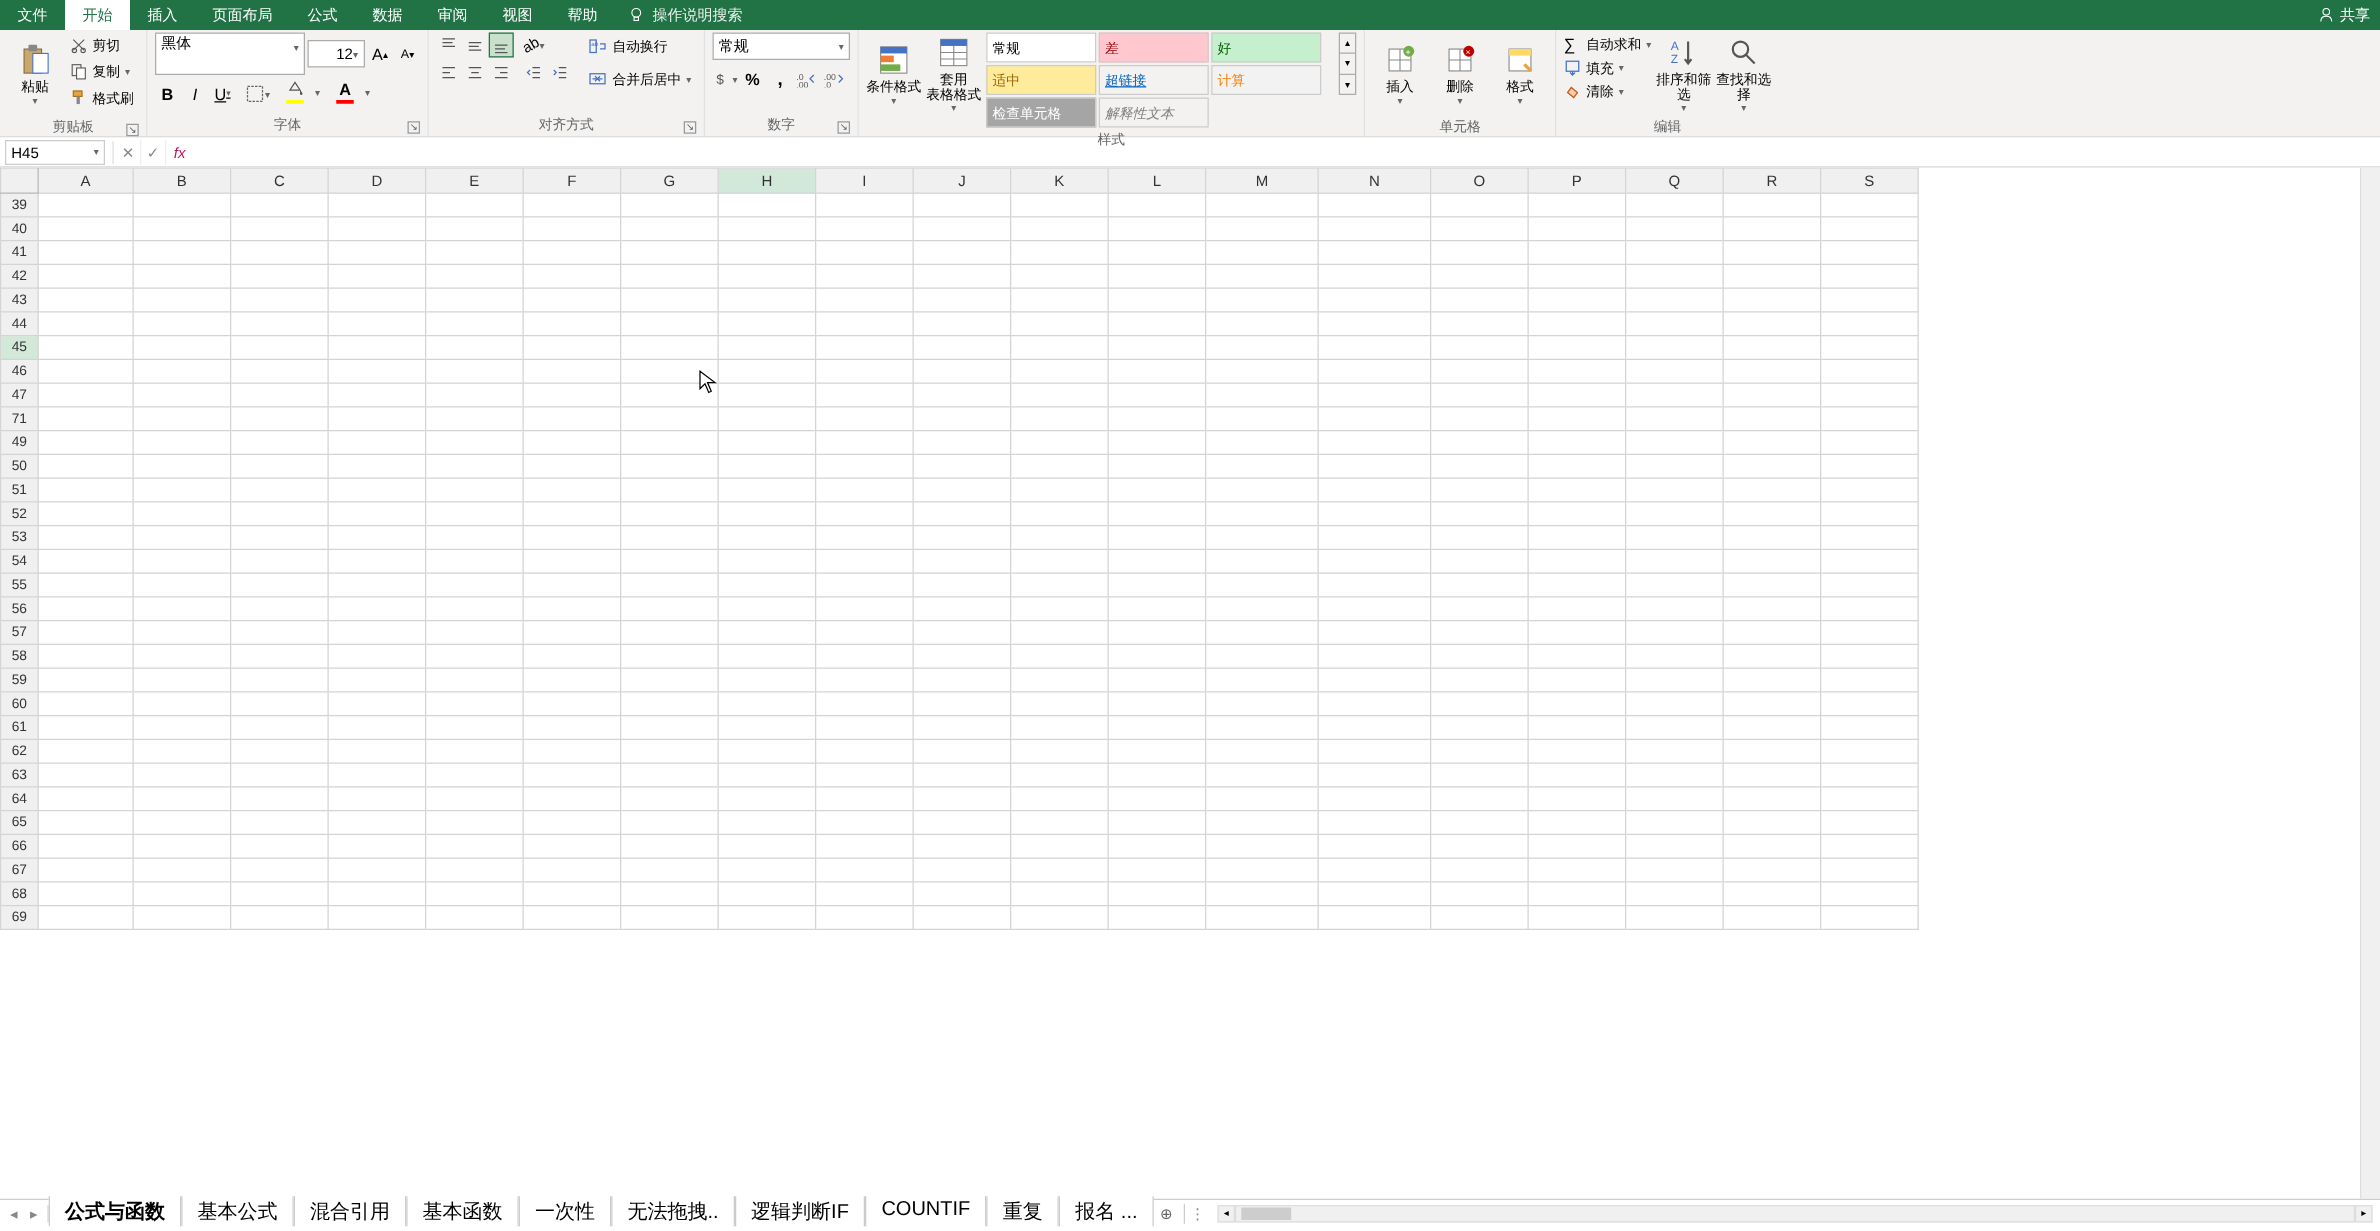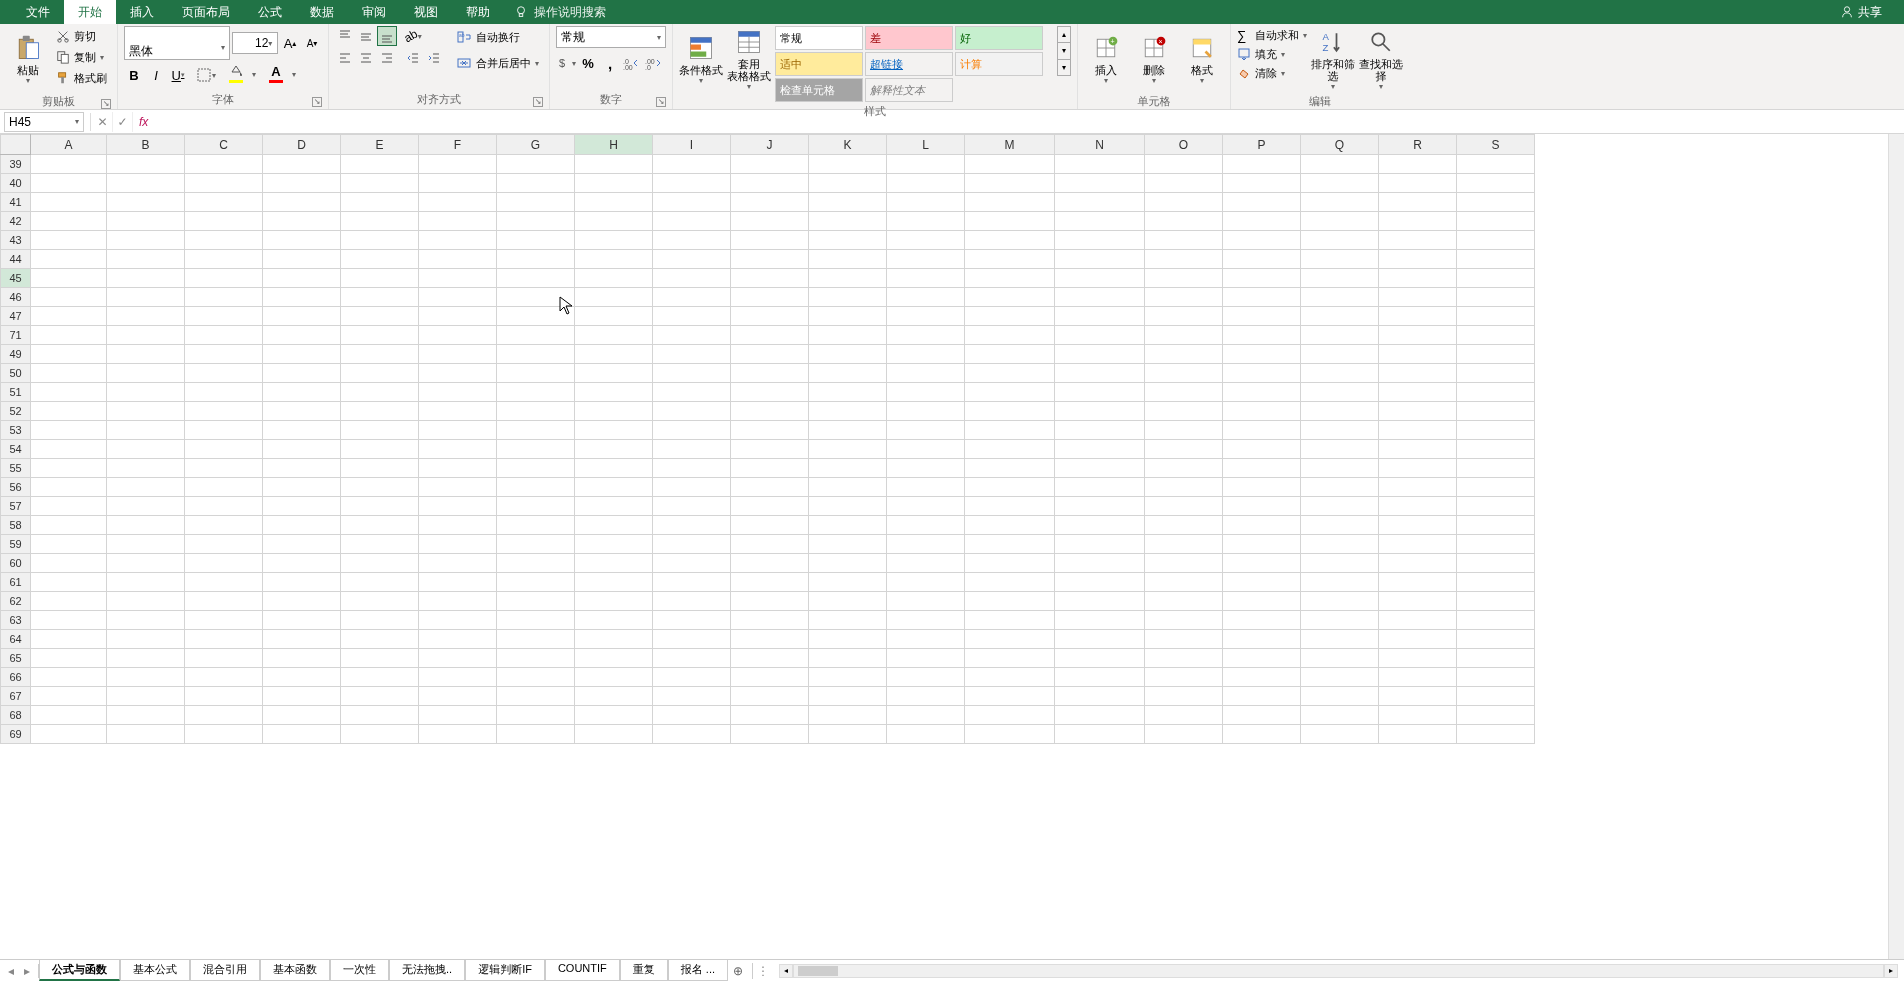--- a/index.html
+++ b/index.html
@@ -1,43 +1,43 @@
 <!DOCTYPE html>
 <html><head>
 <meta charset="utf-8">
 <style>
 * { margin: 0; padding: 0; box-sizing: border-box; }
 body { font-family: "Microsoft YaHei", Arial, sans-serif; font-size: 12px; overflow: hidden; background: #fff; }
 
 
-.menu-bar { display: flex; align-items: center; background: #217346; height: 24px; color: #fff; position: relative; padding-left: 12px; }
+.menu-bar { display: flex; align-items: center; background: #217346; height: 24px; color: #fff; position: relative; }
 .menu-item { padding: 0 14px; height: 24px; display: flex; align-items: center; cursor: pointer; font-size: 12px; }
 .menu-item.active { background: #fff; color: #217346; }
 .help-search { display: flex; align-items: center; margin-left: 10px; color: #e8f0eb; }
 .bulb-icon { width: 14px; height: 14px; margin-right: 6px; }
-.share { position: absolute; right: 22px; display: flex; align-items: center; gap: 4px; }
+.share { position: absolute; right: 8px; display: flex; align-items: center; gap: 4px; }
 
 
 .ribbon { display: flex; background: #f3f2f1; border-bottom: 1px solid #d6d6d6; height: 86px; }
 .ribbon-group { border-right: 1px solid #e1e1e1; padding: 2px 6px 0 6px; position: relative; display: flex; flex-direction: column; }
 .ribbon-group-body { flex: 1; display: flex; align-items: flex-start; }
 .ribbon-group-label { text-align: center; font-size: 11px; color: #666; padding: 2px 0; position: relative; }
 .ribbon-group-label .dialog-launcher { position: absolute; right: 0; bottom: 2px; width: 10px; height: 10px; border: 1px solid #999; font-size: 8px; line-height: 7px; color: #666; }
 
 
 .big-btn { display: flex; flex-direction: column; align-items: center; justify-content: center; width: 44px; height: 66px; cursor: pointer; }
 .big-btn .ico { width: 28px; height: 28px; margin-bottom: 2px; }
 .big-btn .lbl { font-size: 11px; text-align: center; line-height: 12px; }
 .mini-btns { display: flex; flex-direction: column; gap: 1px; margin-left: 2px; }
 .mini-btn { display: flex; align-items: center; height: 20px; padding: 0 4px; cursor: pointer; font-size: 11px; text-align: center; }
 .mini-btn .mini-ico { width: 14px; height: 14px; margin-right: 4px; }
 
 
 .font-row { display: flex; align-items: center; gap: 2px; margin-bottom: 4px; }
-.font-name { width: 106px; height: 22px; border: 1px solid #ababab; background: #fff; padding: 16px 4px; font-size: 12px; display: flex; align-items: flex-start; justify-content: space-between; }
+.font-name { width: 120px; height: 22px; border: 1px solid #ababab; background: #fff; padding: 16px 4px; font-size: 12px; display: flex; align-items: flex-end; justify-content: space-between; }
 .font-size { width: 34px; height: 22px; border: 1px solid #ababab; background: #fff; padding: 0 22px; font-size: 12px; display: flex; align-items: center; justify-content: space-between; }
 .sq-btn { width: 20px; height: 22px; display: flex; align-items: center; justify-content: center; cursor: pointer; }
 .font-btns-row { display: flex; gap: 2px; }
 .fmt-btn { width: 20px; height: 22px; display: flex; align-items: center; justify-content: center; cursor: pointer; font-size: 13px; }
 .fmt-btn.bold { font-weight: bold; }
 .fmt-btn.italic { font-style: italic; }
 .fmt-btn.underline { text-decoration: underline; }
 .split-btn { display: flex; align-items: center; }
 .color-btn { width: 24px; height: 22px; display: flex; flex-direction: column; align-items: center; cursor: pointer; position: relative; }
 .color-swatch { height: 3px; width: 14px; position: absolute; bottom: 3px; }
@@ -95,21 +95,21 @@
 table.grid th.row-h { width: 30px; background: #f0f0f0; text-align: center; font-size: 11px; color: #333; }
 table.grid th.row-h.selected { background: #d2e8d8; }
 table.grid td.cell { height: 19px; }
 .v-scroll { position: absolute; right: 0; top: 0; bottom: 0; width: 16px; background: #f0f0f0; border-left: 1px solid #ddd; }
 
 
 .tabbar { display: flex; align-items: center; height: 22px; background: #fff; border-top: 1px solid #ccc; position: relative; }
 .tab-nav { display: flex; gap: 2px; padding: 0 4px; border-right: 1px solid #ccc; }
 .tab-nav-btn { width: 14px; height: 14px; display: flex; align-items: center; justify-content: center; color: #888; cursor: pointer; }
 .tabs { display: flex; }
-.tab { padding: 2px 12px; border: 1px solid #ccc; border-top: none; font-size: 11px; background: #fff; cursor: pointer; white-space: nowrap; }
+.tab { padding: 2px 12px; border: 1px solid #ccc; border-top: none; font-size: 16px; background: #fff; cursor: pointer; white-space: nowrap; }
 .tab.active { background: #fff; border-bottom: 2px solid #217346; font-weight: bold; }
 .tab-add { width: 20px; display: flex; align-items: center; justify-content: center; color: #666; cursor: pointer; }
 .h-scroll { flex: 1; margin: 0 6px; display: flex; align-items: center; }
 .h-track { flex: 1; height: 14px; background: #f0f0f0; border: 1px solid #ddd; position: relative; }
 .h-thumb { position: absolute; left: 4px; top: 1px; bottom: 1px; width: 40px; background: #cdcdcd; }
 .h-arrow { width: 14px; height: 14px; display: flex; align-items: center; justify-content: center; border: 1px solid #ddd; background: #f0f0f0; font-size: 8px; cursor: pointer; }
 
 .dd { font-size: 8px; color: #666; }
 
 svg { display: block; }

